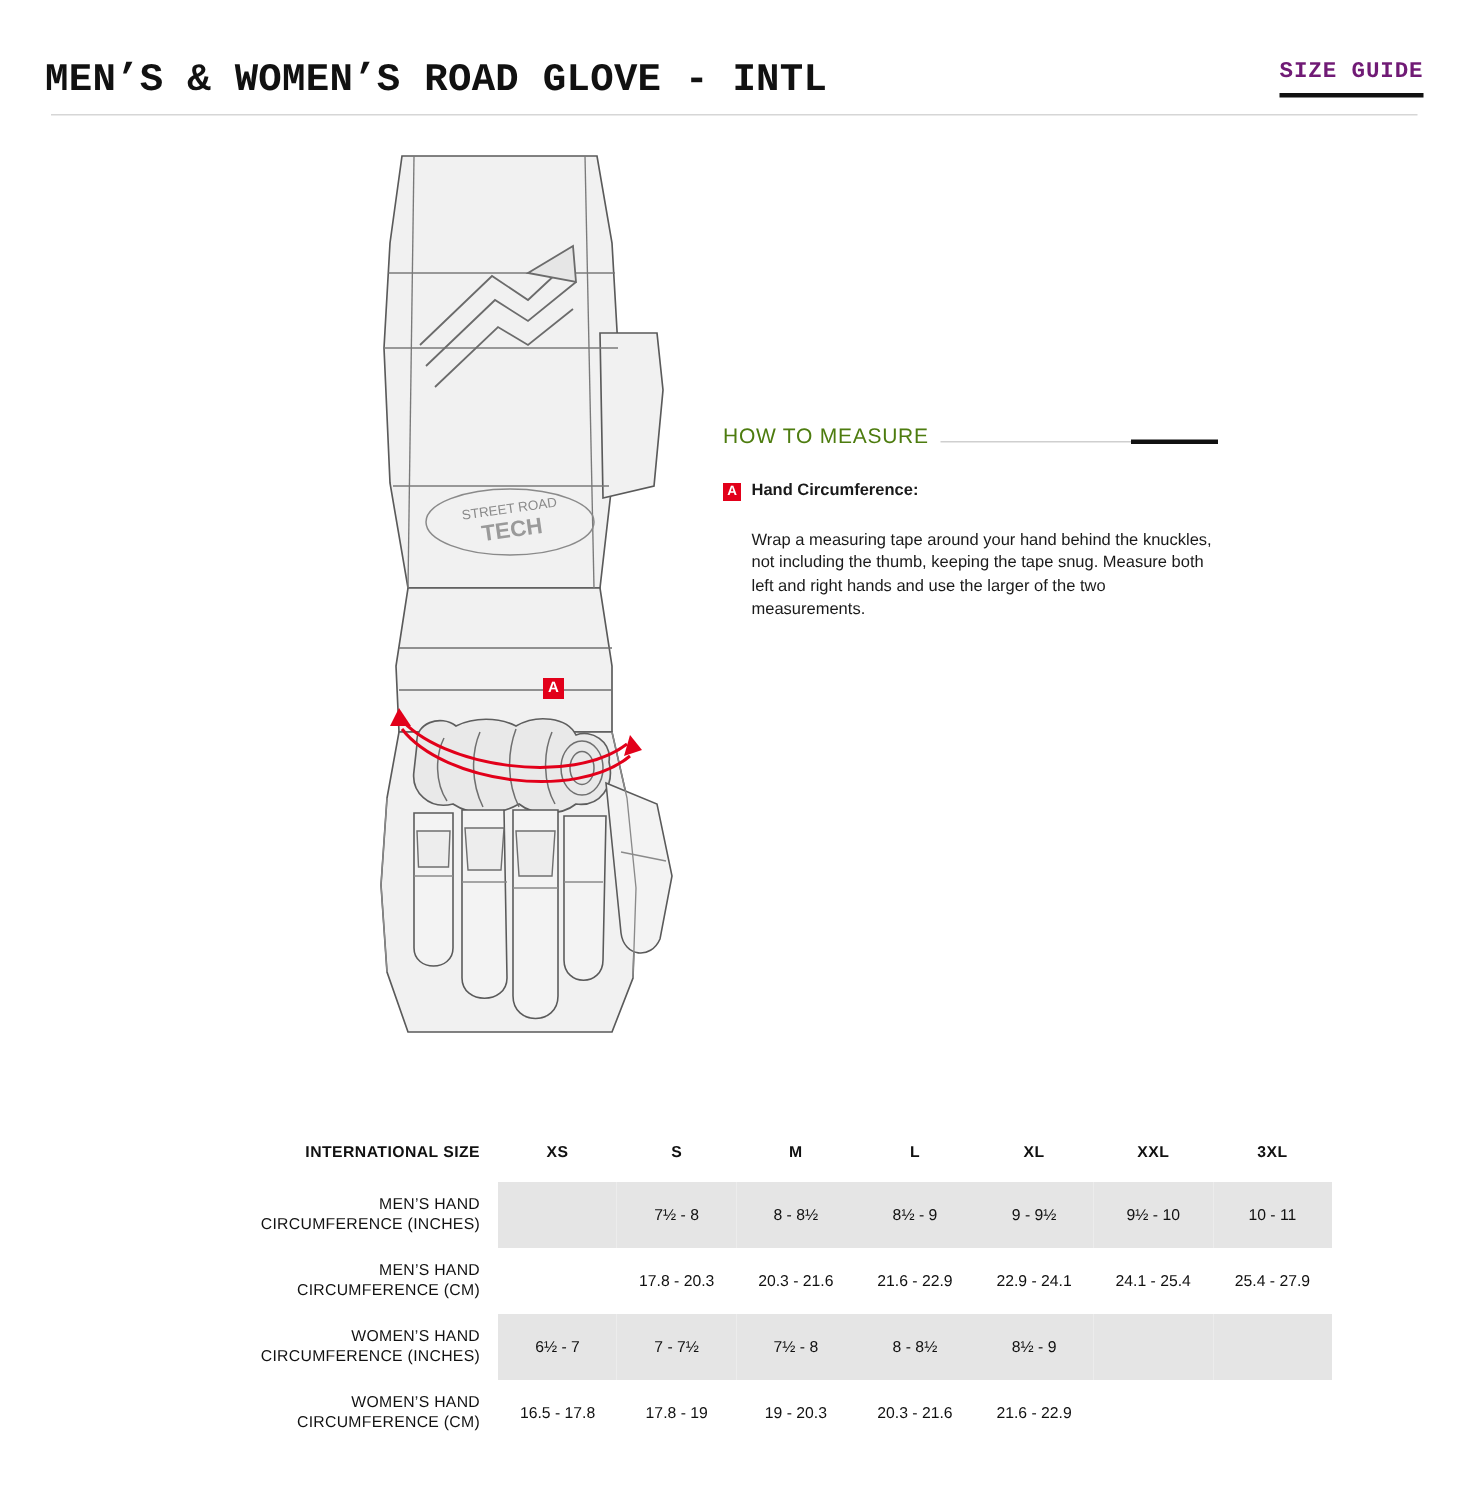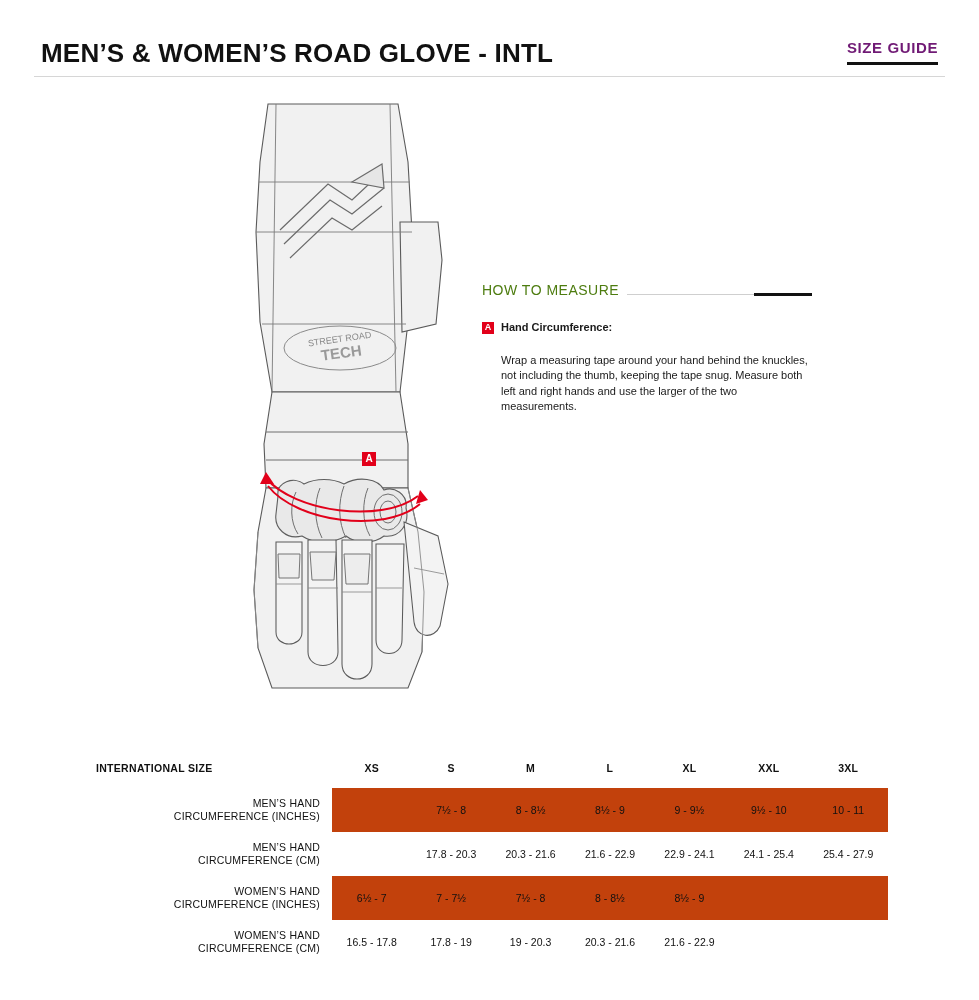--- a/index.html
+++ b/index.html
@@ -11,24 +11,25 @@
     color: #1a1a1a;
     overflow: hidden;
   }
   .page { position: relative; width: 979px; height: 1000px; }
 
   
   .header {
     position: absolute;
     left: 0; top: 0; right: 0;
     height: 78px;
-    padding: 0 41px;
+    padding: 0 30px;
     display: flex;
     align-items: flex-end;
     justify-content: flex-start;
+    font-family: Liberation Mono, monospace;
   }
   .header-inner {
     width: 100%;
     display: flex;
     align-items: flex-end;
     justify-content: space-between;
     padding-bottom: 12px;
   }
   .title {
     font-size: 26px;
@@ -149,38 +150,38 @@
   .col-label { width: 236px; }
   .hdr-row td {
     font-size: 10.5px;
     font-weight: bold;
     letter-spacing: 0.3px;
     text-align: center;
     padding-bottom: 14px;
     color: #111;
   }
   .hdr-row td.col-label {
-    text-align: left;
+    text-align: right;
     padding-right: 12px;
   }
   .data-row td {
     height: 44px;
     vertical-align: middle;
     font-size: 10.5px;
     text-align: center;
     color: #111;
   }
   .data-row td.col-label {
     text-align: right;
     padding-right: 12px;
     font-weight: normal;
     line-height: 1.25;
     letter-spacing: 0.2px;
   }
-  .shaded td:not(.col-label) { background: #c2410c; }
+  .shaded td:not(.col-label) { background: #e5e5e5; }
 </style>
 </head>
 <body>
 
 <div class="page">
 
   <div class="header">
     <div class="header-inner">
       <div class="title">MEN’S &amp; WOMEN’S ROAD GLOVE - INTL</div>
       <div class="size-guide-wrap">

